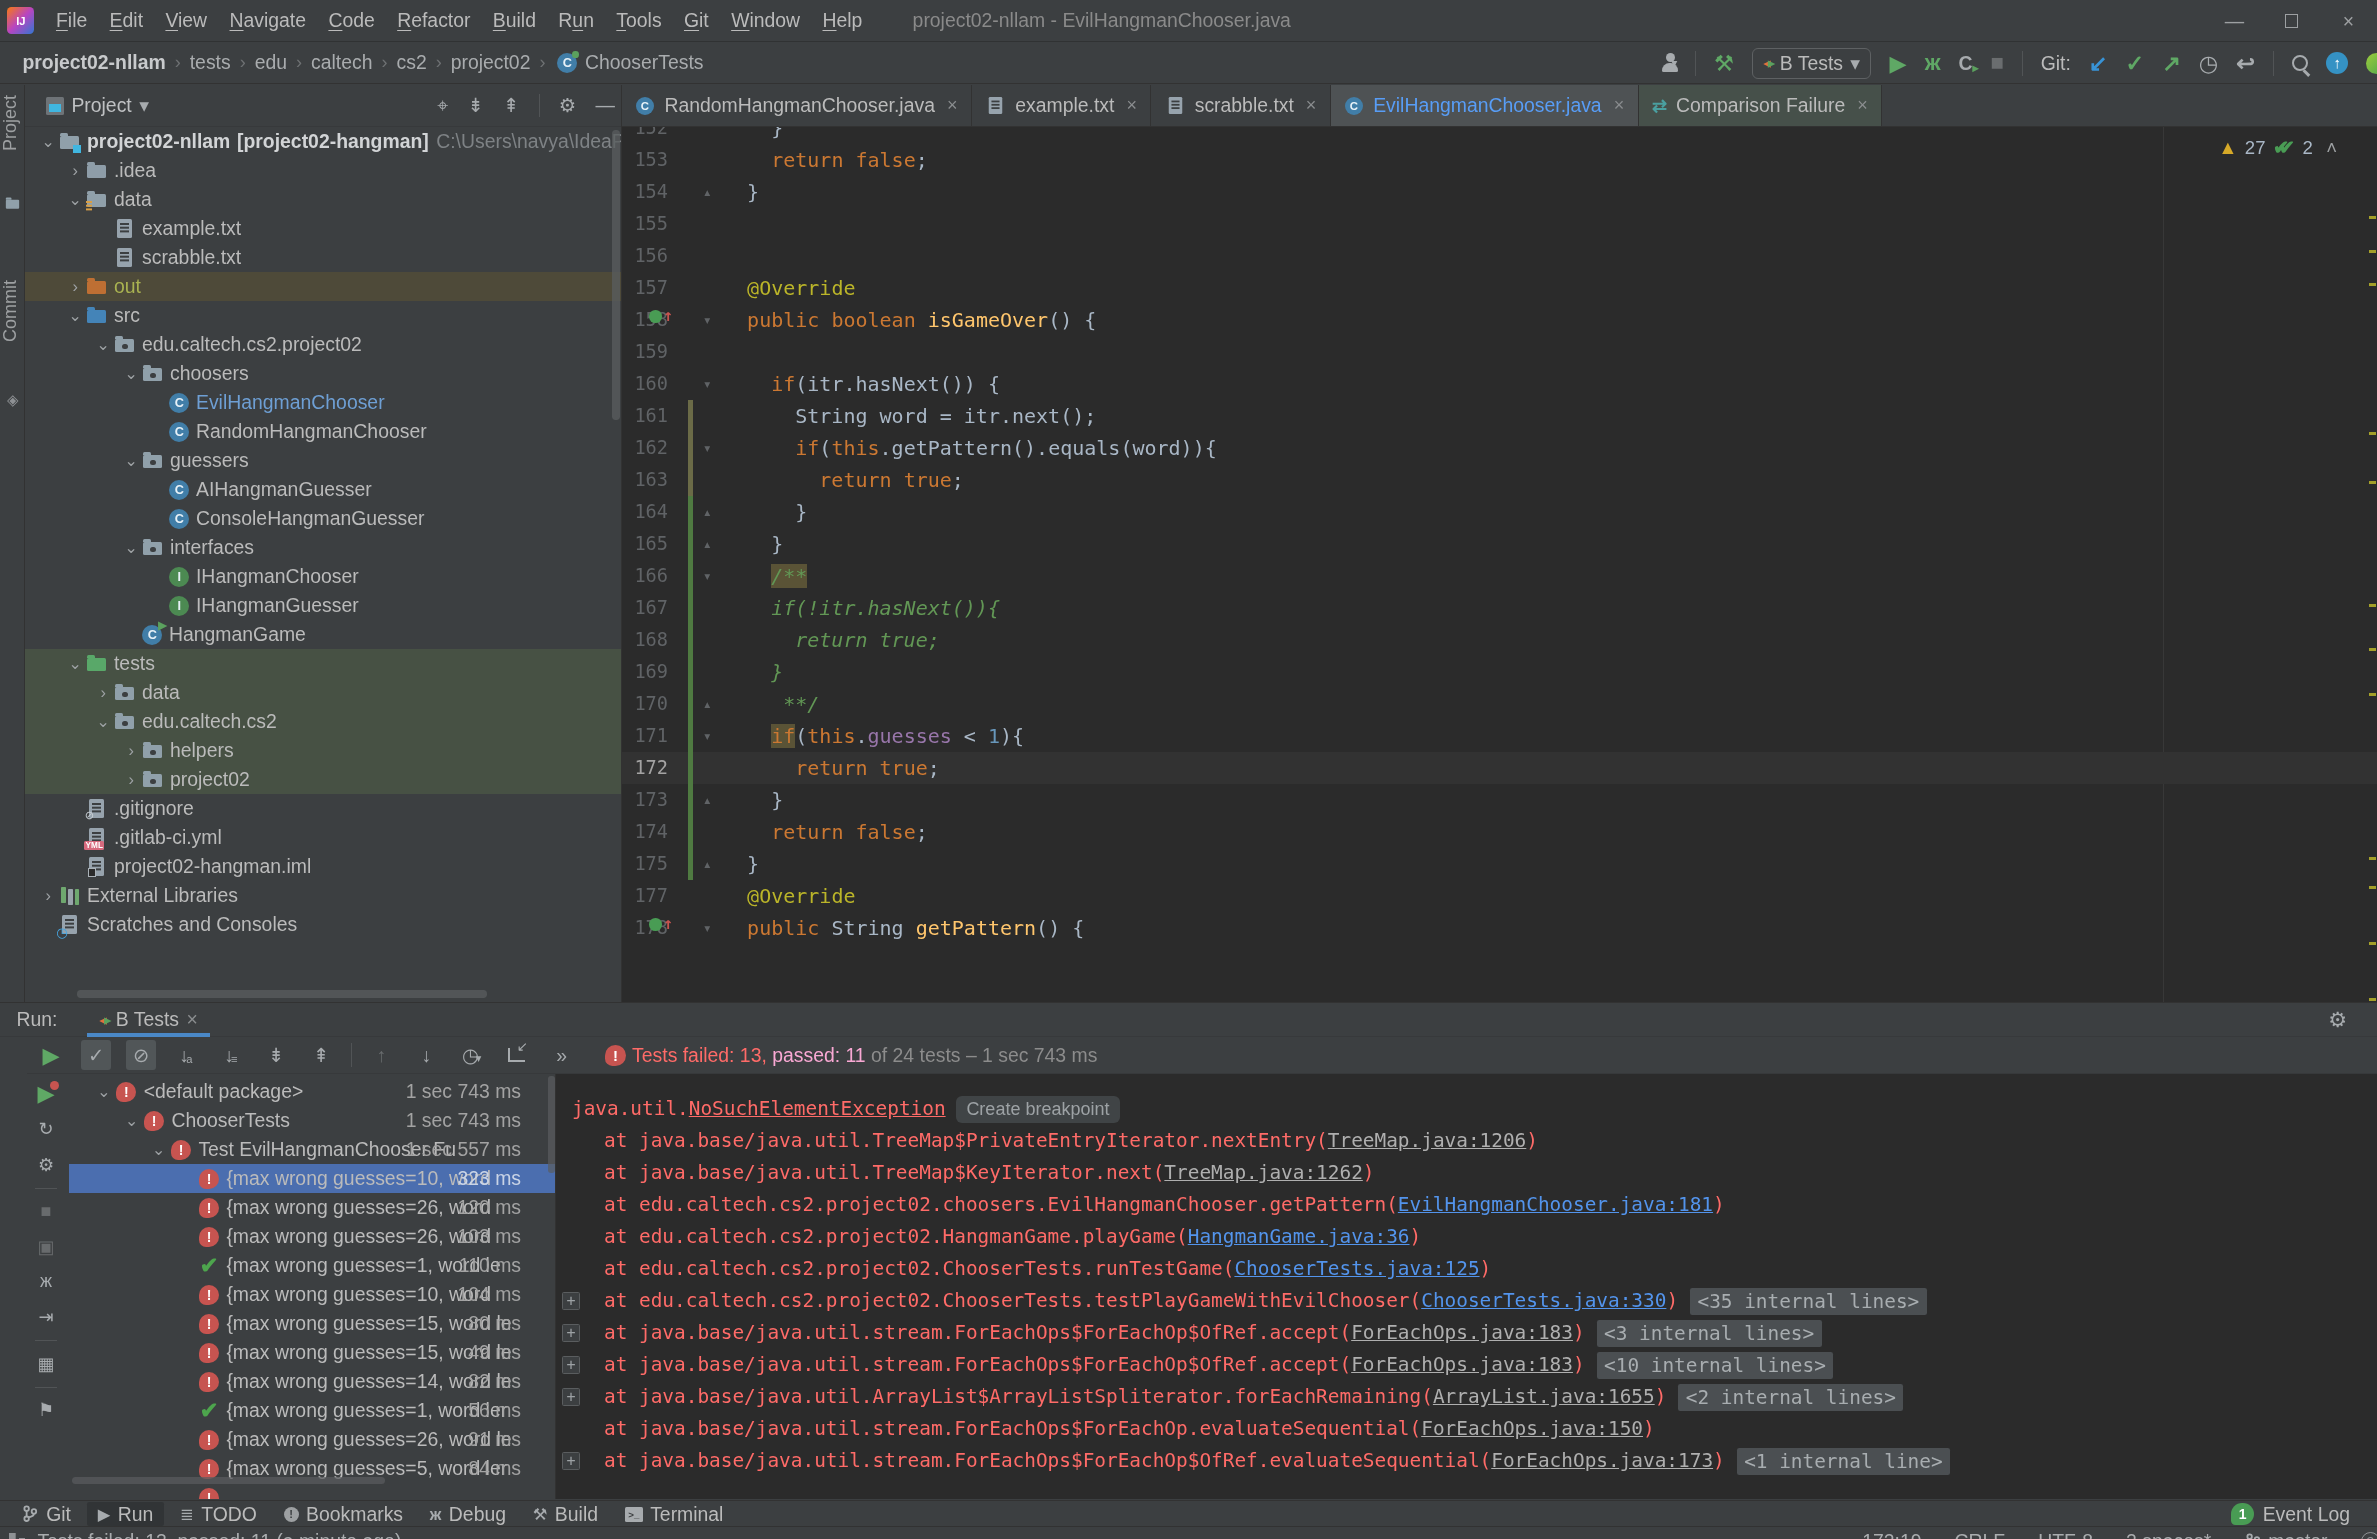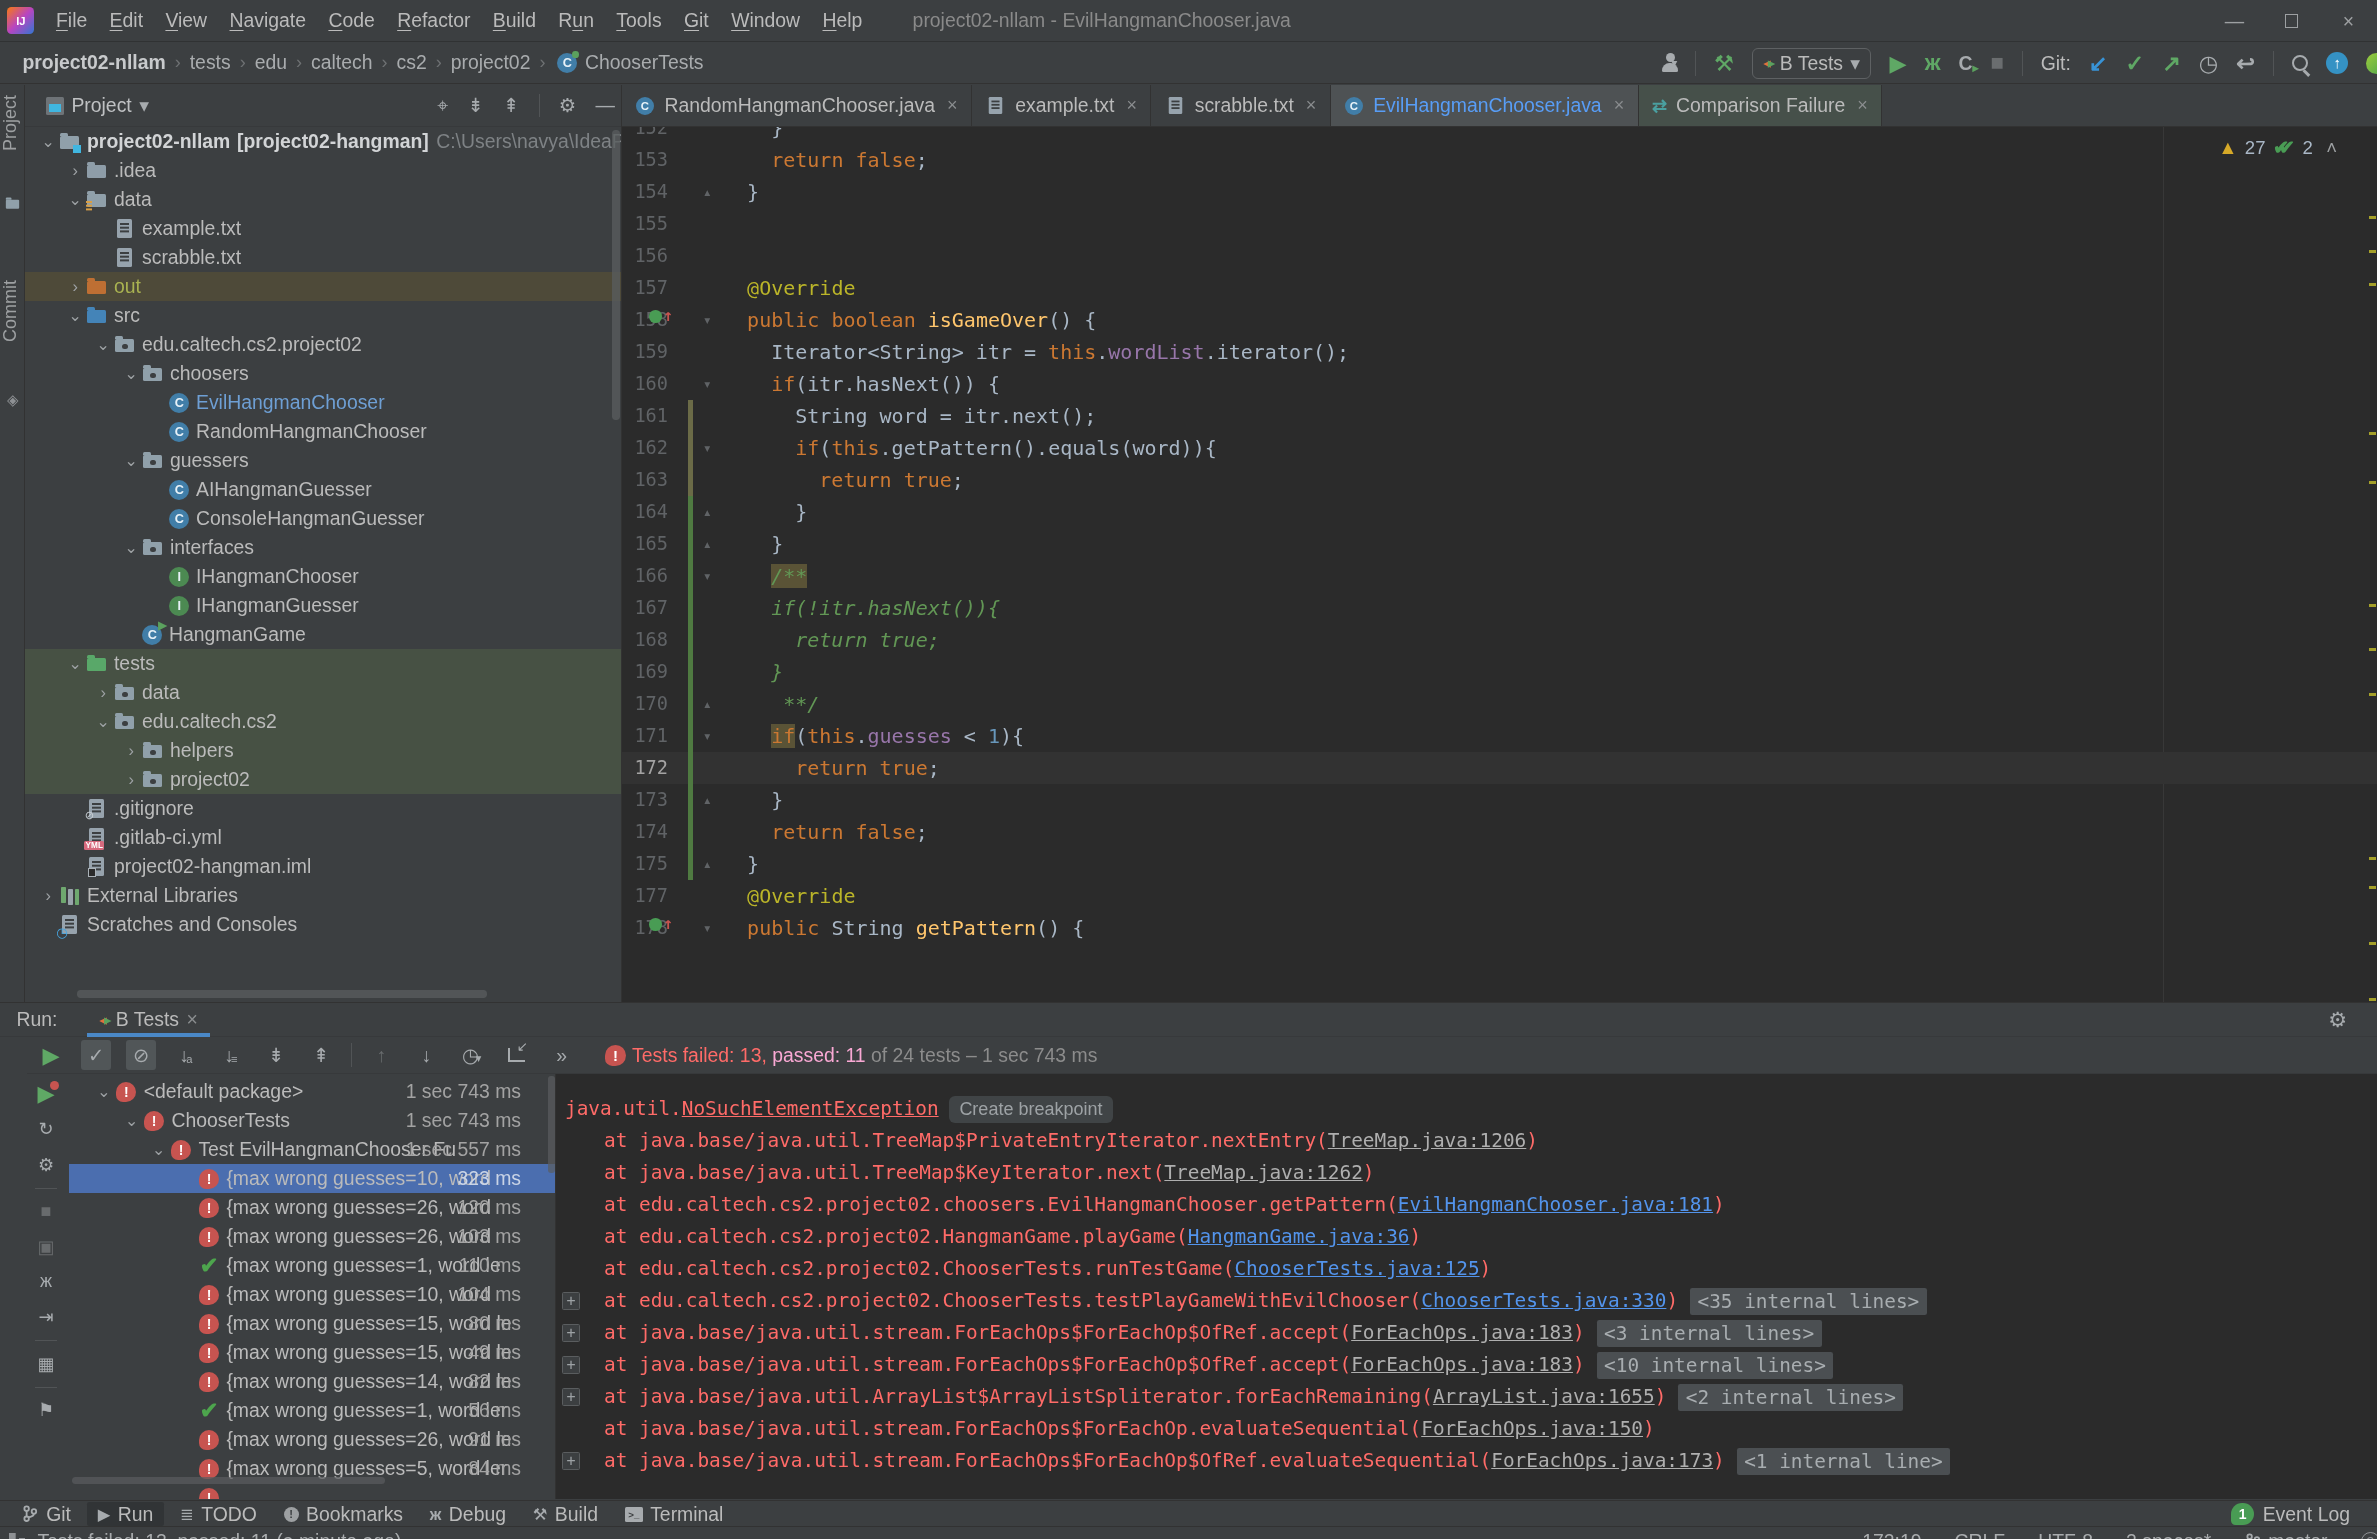--- a/index.html
+++ b/index.html
@@ -176,21 +176,21 @@
   .sico.pass{background:none;color:#4DA54D;font-size:22.3px;border-radius:0;}
   .rrow .rlbl{margin-left:7.4px;}
   .rrow .rtime{position:absolute;right:34px;color:#a3a3a3;}
   .rrow.sel .rtime{color:#C9D4E6;}
   .tt-vthumb{position:absolute;right:0;top:1.5px;width:6.7px;height:97px;background:#5A5D5F;border-radius:3px;opacity:.7;}
   .tt-hthumb{position:absolute;left:3px;bottom:15px;width:313px;height:7.4px;background:#5A5D5F;border-radius:3.7px;opacity:.7;}
 
   .console{position:absolute;left:555px;top:71px;right:0;bottom:0;background:var(--editor);border-left:0.7px solid var(--border);
     font-family:"DejaVu Sans Mono",monospace;font-size:19.4px;overflow:hidden;padding-top:19.4px;}
   .crow{position:relative;height:32px;line-height:32px;white-space:nowrap;padding-left:48px;}
-  .crow.exc{padding-left:9px;}
+  .crow.exc{padding-left:16px;}
   .err{color:var(--errred);} .u{text-decoration:underline;}
   .lg{color:#AFAFAF;text-decoration:underline;} .lb{color:var(--linkblue);text-decoration:underline;}
   .chip{display:inline-block;background:#4B4F52;color:#A8ADB0;padding:0 7.4px;margin-left:12px;border-radius:2.2px;line-height:27px;height:27px;vertical-align:middle;}
   .bpchip{display:inline-block;background:#404446;color:#9DA2A5;border-radius:6px;padding:0 10.4px;margin-left:10.4px;
     font-family:"Liberation Sans",sans-serif;font-size:18px;line-height:27px;height:27px;vertical-align:middle;}
   .cfold{position:absolute;left:6px;top:6.7px;width:18px;height:18px;border:0.7px solid #5A5D5F;color:#9DA2A5;
     font-size:15px;line-height:16.4px;text-align:center;border-radius:1.5px;background:#3C3F41;}
 
   
   .bottombar{position:absolute;left:0;top:1500px;width:100%;height:27px;background:var(--panel);border-top:0.7px solid var(--border);
@@ -548,21 +548,21 @@
       <div class="codewrap">
         <div class="marginline"></div>
         <div class="codelines" id="code">
             <div class="cline"><span class="lnum">152</span><span class="ctext"><span>    }</span></span></div>
             <div class="cline"><span class="lnum">153</span><span class="ctext"><span>    </span><span class="s-k">return</span><span> </span><span class="s-k">false</span><span>;</span></span></div>
             <div class="cline"><span class="lnum">154</span><span class="gfold">▴</span><span class="ctext"><span>  }</span></span></div>
             <div class="cline"><span class="lnum">155</span><span class="ctext"></span></div>
             <div class="cline"><span class="lnum">156</span><span class="ctext"></span></div>
             <div class="cline"><span class="lnum">157</span><span class="ctext"><span>  </span><span class="s-a">@Override</span></span></div>
             <div class="cline"><span class="lnum">158</span><span class="gfold">▾</span><span class="govr"><span class="oc"></span><span class="oa">↑</span></span><span class="ctext"><span>  </span><span class="s-k">public</span><span> </span><span class="s-k">boolean</span><span> </span><span class="s-m">isGameOver</span><span>() {</span></span></div>
-            <div class="cline"><span class="lnum">159</span><span class="ctext"><span>    Iterator&lt;String&gt; itr = </span><span class="s-k">this</span><span>.</span><span class="s-f">wordList</span><span>.iterator();</span></span></div>
+            <div class="cline"><span class="lnum">159</span></div>
             <div class="cline"><span class="lnum">160</span><span class="gfold">▾</span><span class="ctext"><span>    </span><span class="s-k">if</span><span>(itr.hasNext()) {</span></span></div>
             <div class="cline"><span class="lnum">161</span><span class="gbar o"></span><span class="ctext"><span>      String word = itr.next();</span></span></div>
             <div class="cline"><span class="lnum">162</span><span class="gbar o"></span><span class="gfold">▾</span><span class="ctext"><span>      </span><span class="s-k">if</span><span>(</span><span class="s-k">this</span><span>.getPattern().equals(word)){</span></span></div>
             <div class="cline"><span class="lnum">163</span><span class="gbar o"></span><span class="ctext"><span>        </span><span class="s-k">return</span><span> </span><span class="s-k">true</span><span>;</span></span></div>
             <div class="cline"><span class="lnum">164</span><span class="gbar g"></span><span class="gfold">▴</span><span class="ctext"><span>      }</span></span></div>
             <div class="cline"><span class="lnum">165</span><span class="gbar g"></span><span class="gfold">▴</span><span class="ctext"><span>    }</span></span></div>
             <div class="cline"><span class="lnum">166</span><span class="gbar g"></span><span class="gfold">▾</span><span class="ctext"><span>    </span><span class="s-c s-hl">/**</span></span></div>
             <div class="cline"><span class="lnum">167</span><span class="gbar g"></span><span class="ctext"><span>    </span><span class="s-c">if(!itr.hasNext()){</span></span></div>
             <div class="cline"><span class="lnum">168</span><span class="gbar g"></span><span class="ctext"><span class="s-c">      return true;</span></span></div>
             <div class="cline"><span class="lnum">169</span><span class="gbar g"></span><span class="ctext"><span class="s-c">    }</span></span></div>

